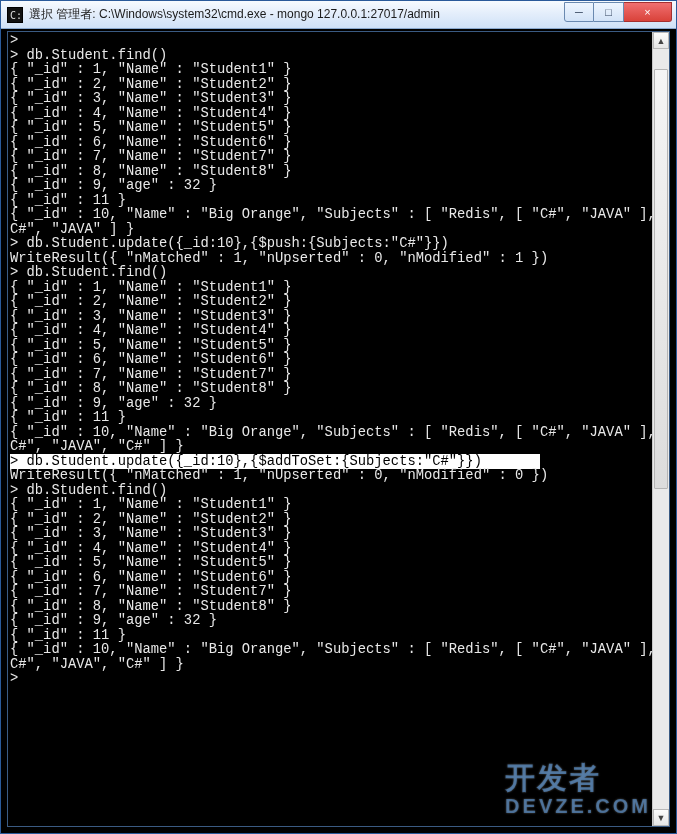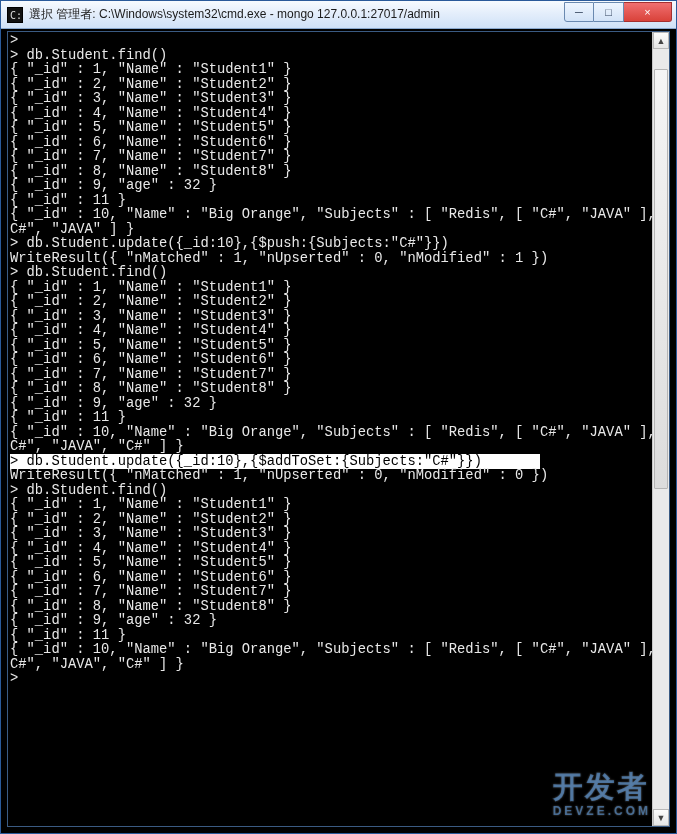--- a/index.html
+++ b/index.html
@@ -69,21 +69,21 @@
 
   .watermark {
     position:absolute; right:18px; bottom:8px;
     font-family: "Microsoft YaHei", sans-serif;
     font-size: 30px; font-weight: bold; letter-spacing:2px;
     color: rgba(86,152,222,0.58);
     text-shadow: 0 0 2px rgba(255,255,255,.35);
     pointer-events:none;
   }
   .watermark .sub {
-    display:block; font-size:12px; letter-spacing:3px; text-align:right;
+    display:block; font-size:20px; letter-spacing:3px; text-align:right;
     color: rgba(86,152,222,0.55); margin-top:-4px;
   }
 </style>
 </head>
 <body>
 
 <div class="window">
   <div class="titlebar">
     <span class="title-icon">
       <svg viewBox="0 0 16 16">

